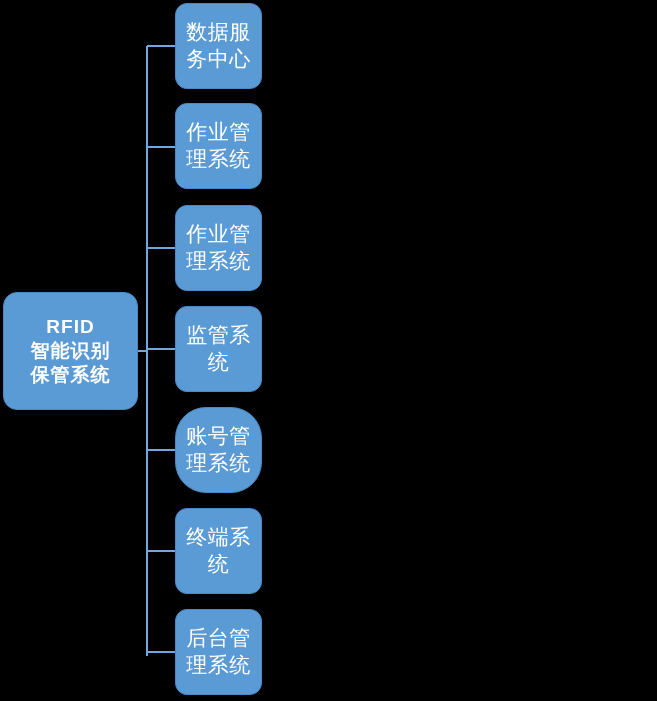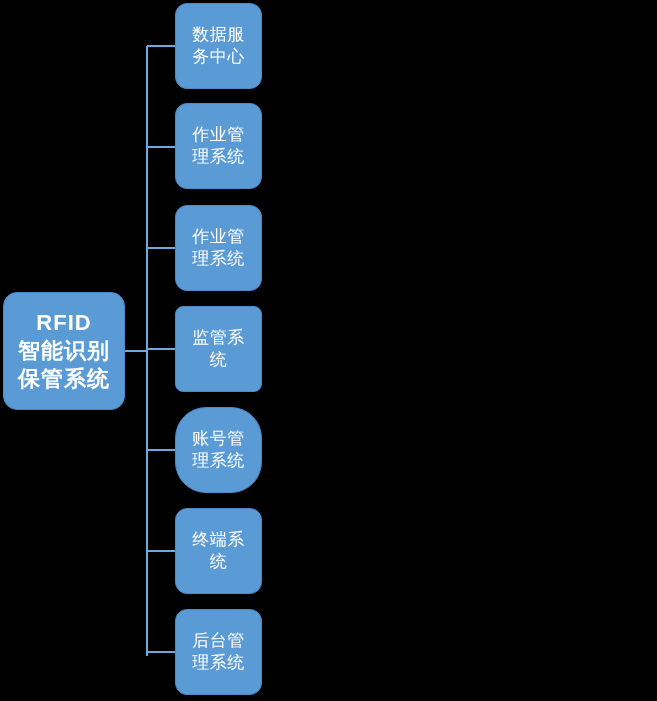--- a/index.html
+++ b/index.html
@@ -19,41 +19,41 @@
     display:flex;
     align-items:center;
     justify-content:center;
     text-align:center;
     line-height:1.28;
     letter-spacing:0.5px;
     user-select:none;
   }
 
   .node-root{
-    left:3px;top:292px;width:122px;height:118px;
+    left:3px;top:292px;width:135px;height:118px;
     border-radius:14px;
-    font-size:22px;
+    font-size:19px;
     font-weight:bold;
     letter-spacing:1px;
   }
   .node-root .label{white-space:pre-line;}
 
   .node-child{
     left:175px;width:87px;height:86px;
-    font-size:17px;
+    font-size:21px;
     font-weight:normal;
     padding:0 8px;
     justify-content:center;
   }
   .node-child .label{white-space:normal;word-break:break-all;}
 
   .c0{top:3px;}
   .c1{top:103px;}
   .c2{top:205px;}
-  .c3{top:306px;border-radius:8px;}
+  .c3{top:306px;}
   .c4{top:407px;border-radius:31px;}
   .c5{top:508px;border-radius:12px;}
   .c6{top:609px;}
 
   .connector{position:absolute;background:#6FA8DC;}
   .trunk{left:146px;top:46px;width:2px;height:610px;}
   .stub{left:147px;width:28px;height:2px;}
   .root-stub{left:119px;top:350px;width:28px;height:2px;}
 
   .s0{top:45px;}

